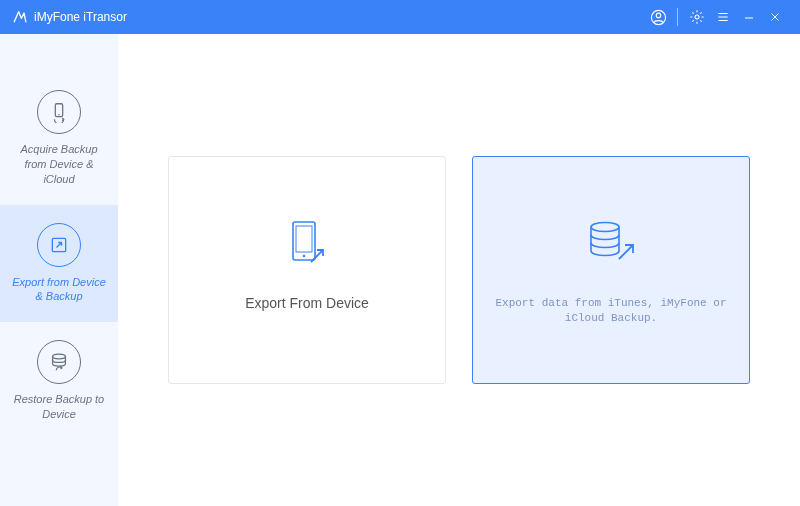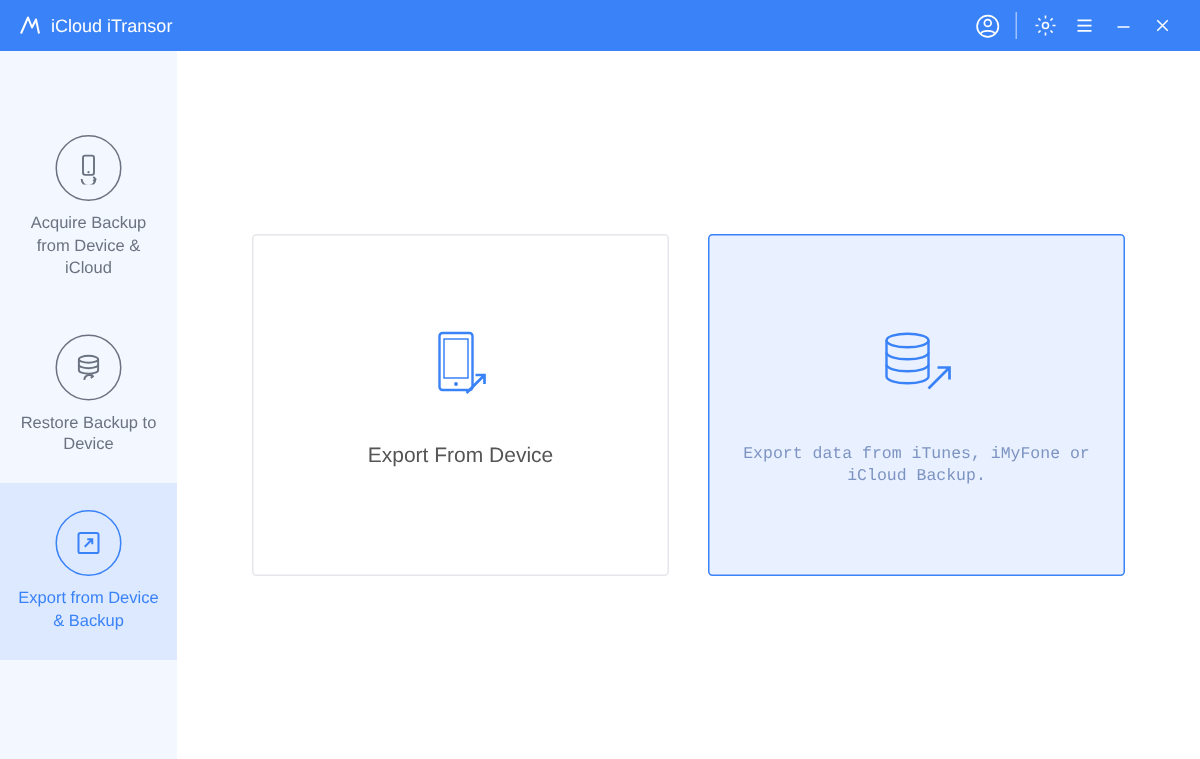--- a/index.html
+++ b/index.html
@@ -53,20 +53,21 @@
   .side-item {
     display: flex;
     flex-direction: column;
     align-items: center;
     text-align: center;
     padding: 18px 6px 18px 6px;
     font-size: 11px;
     color: #6b7280;
     cursor: pointer;
     gap: 8px;
+    font-style: italic;
   }
   .side-item.selected {
     background: #dde9ff;
     color: #3a82f7;
   }
   .side-item .icon-circle {
     width: 44px;
     height: 44px;
     border: 1.6px solid currentColor;
     border-radius: 50%;
@@ -125,21 +126,21 @@
   .card:not(.selected) .title { color: #555; }
 </style>
 </head>
 <body>
 
 <div class="titlebar">
   <div class="logo">
     <svg width="16" height="16" viewBox="0 0 24 24">
       <path d="M3 20 L10 4 L14 14 L18 6 L21 20" fill="none" stroke="#fff" stroke-width="2" stroke-linejoin="round"></path>
     </svg>
-    <span>iCloud iTransor</span>
+    <span>iMyFone iTransor</span>
   </div>
   <div class="spacer"></div>
   <div class="ctrl">
     <svg width="17" height="17" viewBox="0 0 24 24">
       <circle cx="12" cy="12" r="10" fill="none" stroke="#fff" stroke-width="1.6"></circle>
       <circle cx="12" cy="9" r="3.2" fill="none" stroke="#fff" stroke-width="1.6"></circle>
       <path d="M5.5 19 C7 15.5 17 15.5 18.5 19" fill="none" stroke="#fff" stroke-width="1.6"></path>
     </svg>
   </div>
   <div class="sep"></div>
@@ -173,45 +174,45 @@
     <div class="side-item">
       <div class="icon-circle">
         <svg width="22" height="22" viewBox="0 0 24 24">
           <rect x="8" y="3" width="8" height="14" rx="1.5" fill="none" stroke="currentColor" stroke-width="1.4"></rect>
           <circle cx="12" cy="15" r="0.8" fill="currentColor"></circle>
           <path d="M7 20a5 5 0 0 0 10 0" fill="none" stroke="currentColor" stroke-width="1.4"></path>
           <path d="M15.5 18.5 L17 20 L15.5 21.5" fill="none" stroke="currentColor" stroke-width="1.4"></path>
         </svg>
       </div>
       <div class="lbl">Acquire Backup from Device &amp; iCloud</div>
+    </div>
+
+    <div class="side-item selected">
+      <div class="icon-circle">
+        <svg width="20" height="20" viewBox="0 0 24 24">
+          <rect x="4" y="4" width="16" height="16" rx="1.5" fill="none" stroke="currentColor" stroke-width="1.6"></rect>
+          <path d="M9 15 L15 9 M11 9h4v4" fill="none" stroke="currentColor" stroke-width="1.6"></path>
+        </svg>
+      </div>
+      <div class="lbl">Export from Device &amp; Backup</div>
     </div>
 
     <div class="side-item">
       <div class="icon-circle">
         <svg width="22" height="22" viewBox="0 0 24 24">
           <ellipse cx="12" cy="6" rx="7" ry="2.5" fill="none" stroke="currentColor" stroke-width="1.4"></ellipse>
           <path d="M5 6v8c0 1.4 3.1 2.5 7 2.5s7-1.1 7-2.5V6" fill="none" stroke="currentColor" stroke-width="1.4"></path>
           <path d="M5 10c0 1.4 3.1 2.5 7 2.5s7-1.1 7-2.5" fill="none" stroke="currentColor" stroke-width="1.4"></path>
           <path d="M9 21a3.5 3.5 0 0 1 6-2.5" fill="none" stroke="currentColor" stroke-width="1.4"></path>
           <path d="M14 17 L15.2 18.5 L13.7 19.7" fill="none" stroke="currentColor" stroke-width="1.4"></path>
         </svg>
       </div>
       <div class="lbl">Restore Backup to Device</div>
     </div>
 
-    <div class="side-item selected">
-      <div class="icon-circle">
-        <svg width="20" height="20" viewBox="0 0 24 24">
-          <rect x="4" y="4" width="16" height="16" rx="1.5" fill="none" stroke="currentColor" stroke-width="1.6"></rect>
-          <path d="M9 15 L15 9 M11 9h4v4" fill="none" stroke="currentColor" stroke-width="1.6"></path>
-        </svg>
-      </div>
-      <div class="lbl">Export from Device &amp; Backup</div>
-    </div>
-
   </div>
 
   <div class="content">
 
     <div class="card">
       <div class="big-icon">
         <svg width="60" height="60" viewBox="0 0 60 60">
           <rect x="16" y="8" width="22" height="38" rx="2" fill="none" stroke="#3a82f7" stroke-width="1.6"></rect>
           <rect x="19" y="12" width="16" height="26" fill="none" stroke="#3a82f7" stroke-width="1"></rect>
           <circle cx="27" cy="42" r="1.3" fill="#3a82f7"></circle>

